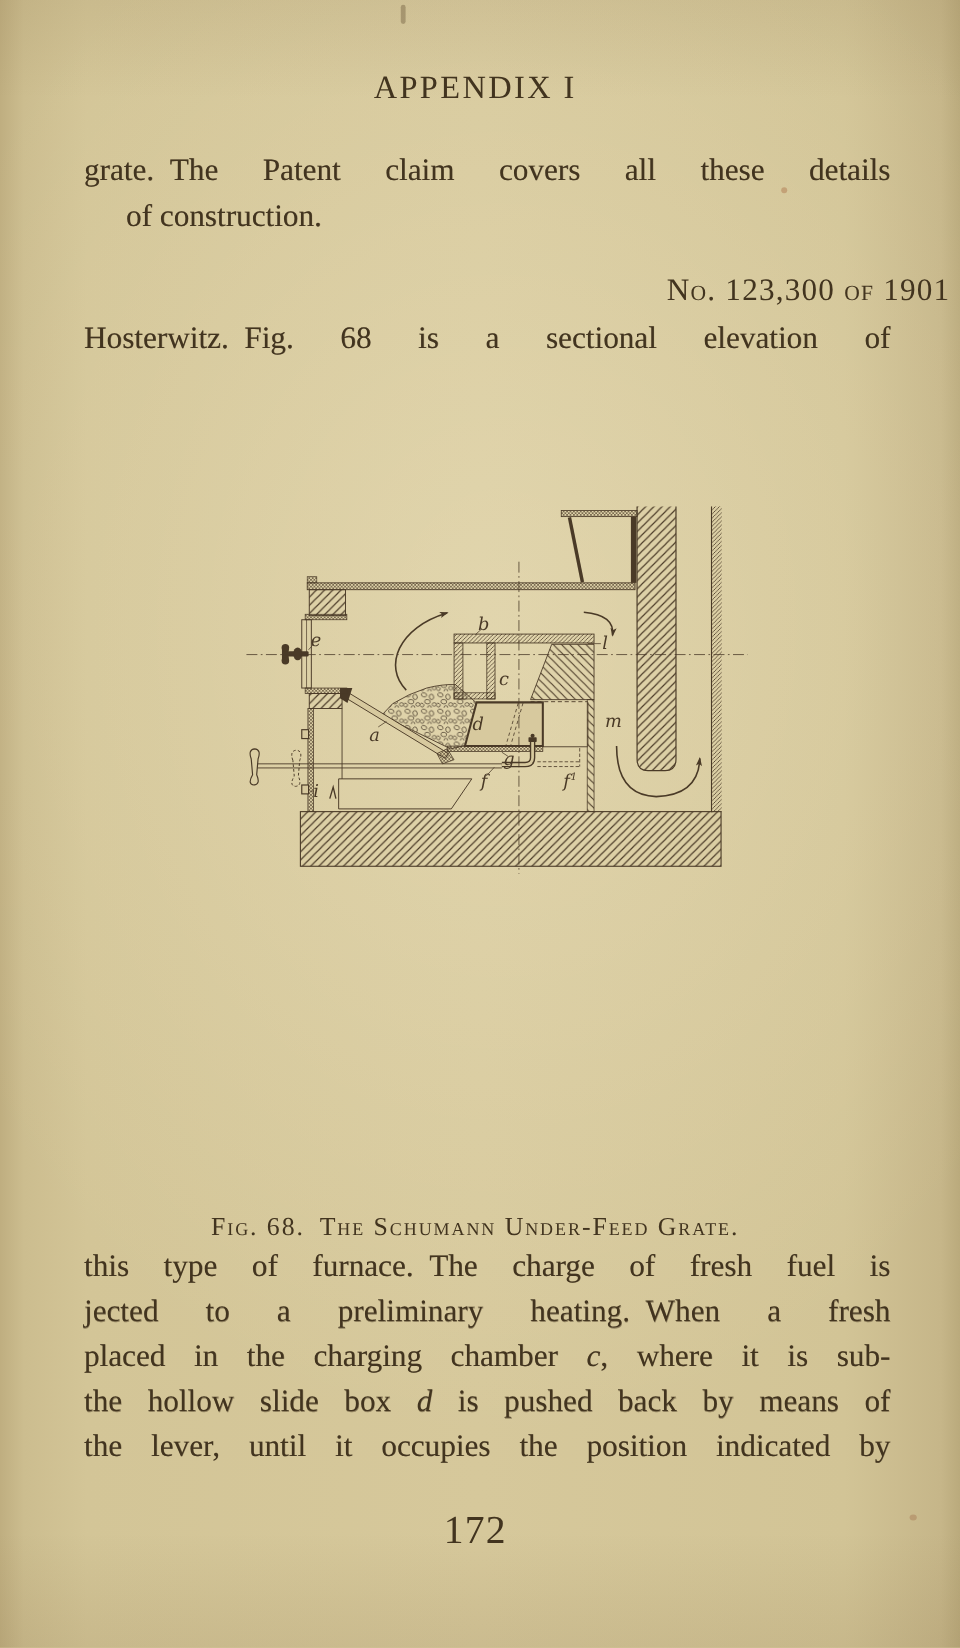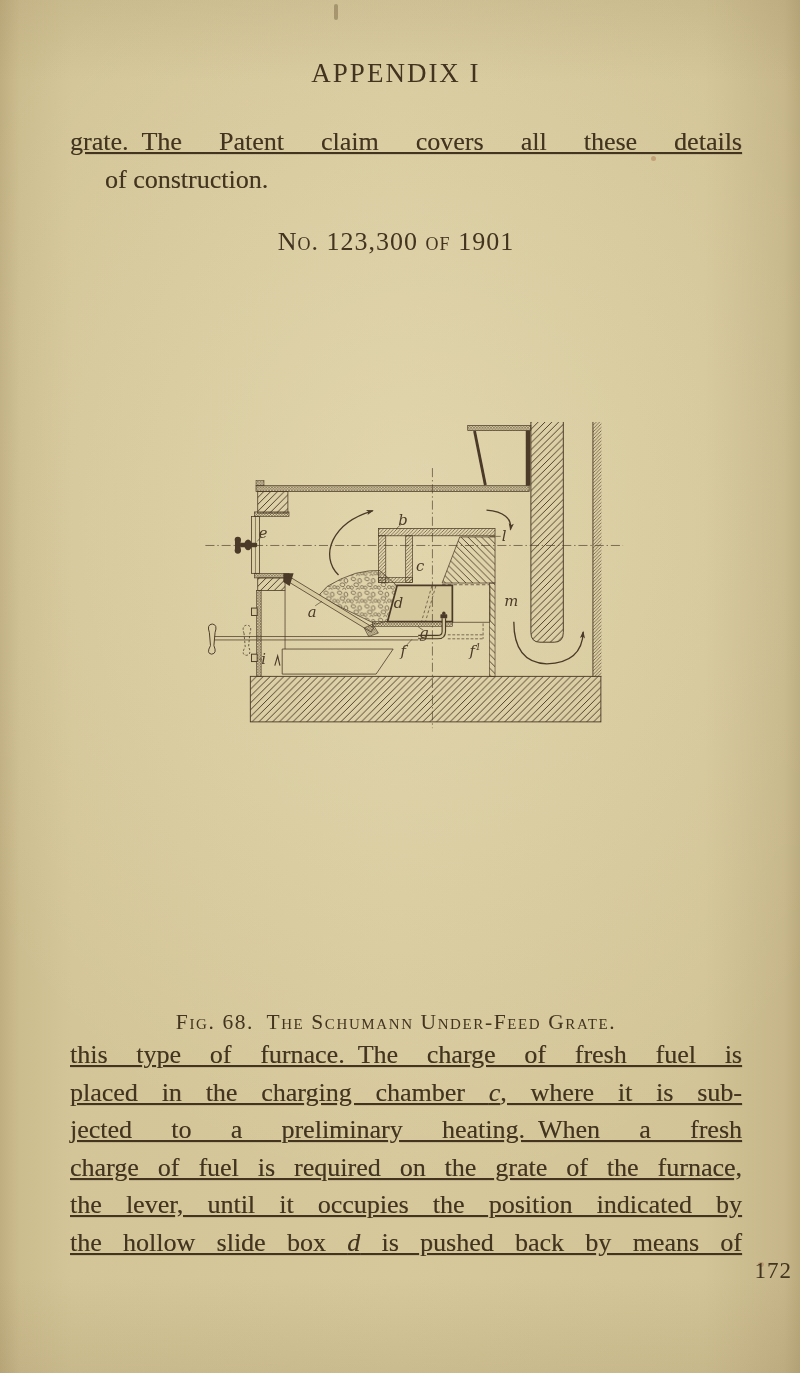--- a/index.html
+++ b/index.html
@@ -17,52 +17,53 @@
       radial-gradient(ellipse 120% 90% at 52% 38%, rgba(255,248,220,0.28) 0%, rgba(255,248,220,0) 55%),
       linear-gradient(90deg, #bfae80 0%, #ccbd8f 2.5%, #d3c597 9%, #d6c89b 50%, #d2c496 88%, #c6b689 98%, #baaa7c 100%),
       #d3c597;
   }
   .shade{position:absolute;left:0;top:0;width:800px;height:1373px;pointer-events:none;
     background:linear-gradient(180deg, rgba(120,95,55,0.10) 0%, rgba(120,95,55,0) 6%, rgba(120,95,55,0) 93%, rgba(120,95,55,0.12) 100%);}
   .speck{position:absolute;border-radius:50%;pointer-events:none;}
   .txt{position:absolute;color:var(--ink);}
   .center{left:0;width:792px;text-align:center;}
   .block{left:70px;width:672px;}
-  .jline{text-align:justify;text-align-last:justify;white-space:normal;text-decoration:underline;}
+  .jline{text-align:justify;text-align-last:justify;white-space:normal;}
   .lline{text-align:left;margin-left:35px;}
   .indent{padding-left:34px;}
   .heading-main{font-size:27px;letter-spacing:2px;}
   .heading-patent{font-size:26px;font-variant:small-caps;letter-spacing:1px;}
   .body-line{font-size:26px;line-height:37.5px;height:37.5px;
     text-shadow:0.3px 0.3px 0.4px rgba(66,52,31,0.45);}
   .caption{font-size:21.5px;letter-spacing:1.6px;font-variant:small-caps;}
-  .pageno{font-size:23px;letter-spacing:1px;text-align:right;}
+  .pageno{font-size:33px;letter-spacing:1px;}
   .seg-sc{font-variant:small-caps;}
   .seg-it{font-style:italic;}
   svg .lbl{font-family:"DejaVu Serif","Liberation Serif",serif;font-style:italic;font-size:26px;fill:var(--fig-ink);}
   svg .lbl-sup{font-size:15px;}
 </style>
 </head>
 <body>
 
 <div class="shade"></div>
 <div class="speck" style="left:334px;top:4px;width:4px;height:16px;background:rgba(90,70,40,0.35);border-radius:2px;"></div>
 <div class="speck" style="left:651px;top:156px;width:5px;height:5px;background:rgba(160,90,50,0.35);"></div>
 <div class="speck" style="left:758px;top:1262px;width:6px;height:5px;background:rgba(150,85,55,0.3);"></div>
 
 <div class="txt center heading-main" style="top:58px;">APPENDIX I</div>
 
 <div class="txt block" style="top:123px;">
   <div class="body-line jline"><span>grate. The Patent claim covers all these details</span></div>
   <div class="body-line lline"><span>of construction.</span></div>
 </div>
 
-<div class="txt center heading-patent" style="top:227px;">No. 123,300 of 1901</div>
+<div class="txt center heading-patent" style="top:227px;text-align:right;">No. 123,300 of 1901</div>
 
 <div class="txt block" style="top:263px;">
+  <div class="body-line jline"><span>Hosterwitz. Fig. 68 is a sectional elevation of</span></div>
 </div>
 
 <svg style="position:absolute;left:0;top:418px;" width="800" height="552" viewBox="0 418 800 970" xmlns="http://www.w3.org/2000/svg">
   <defs>
     <pattern id="hm" width="12" height="12" patternUnits="userSpaceOnUse">
       <path d="M-3,3 l6,-6 M-3,15 l18,-18 M9,15 l6,-6" stroke="#4a3a27" stroke-width="1.7" fill="none"></path>
     </pattern>
     <pattern id="hb" width="12" height="12" patternUnits="userSpaceOnUse">
       <path d="M-3,9 l6,6 M-3,-3 l18,18 M9,-3 l6,6" stroke="#4a3a27" stroke-width="1.6" fill="none"></path>
     </pattern>
@@ -222,20 +223,19 @@
       <text class="lbl" x="579" y="634">l</text>
       <text class="lbl" x="583" y="748">m</text>
     </g>
   </g>
 </svg>
 
 <div class="txt center caption" style="top:1010px;">Fig. 68. The Schumann Under-Feed Grate.</div>
 
 <div class="txt block" style="top:1036px;">
   <div class="body-line jline"><span>this type of furnace. The charge of fresh fuel is</span></div>
+  <div class="body-line jline"><span>jected to a preliminary heating. When a fresh</span></div>
   <div class="body-line jline"><span>placed in the charging chamber </span><span class="seg-it">c</span><span>, where it is sub-</span></div>
-  <div class="body-line jline"><span>jected to a preliminary heating. When a fresh</span></div>
-  <div class="body-line jline"><span>charge of fuel is required on the grate of the furnace,</span></div>
+  <div class="body-line jline"><span>the hollow slide box </span><span class="seg-it">d</span><span> is pushed back by means of</span></div>
   <div class="body-line jline"><span>the lever, until it occupies the position indicated by</span></div>
-  <div class="body-line jline"><span>the hollow slide box </span><span class="seg-it">d</span><span> is pushed back by means of</span></div>
 </div>
 
 <div class="txt center pageno" style="top:1258px;">172</div>
 
 </body></html>

